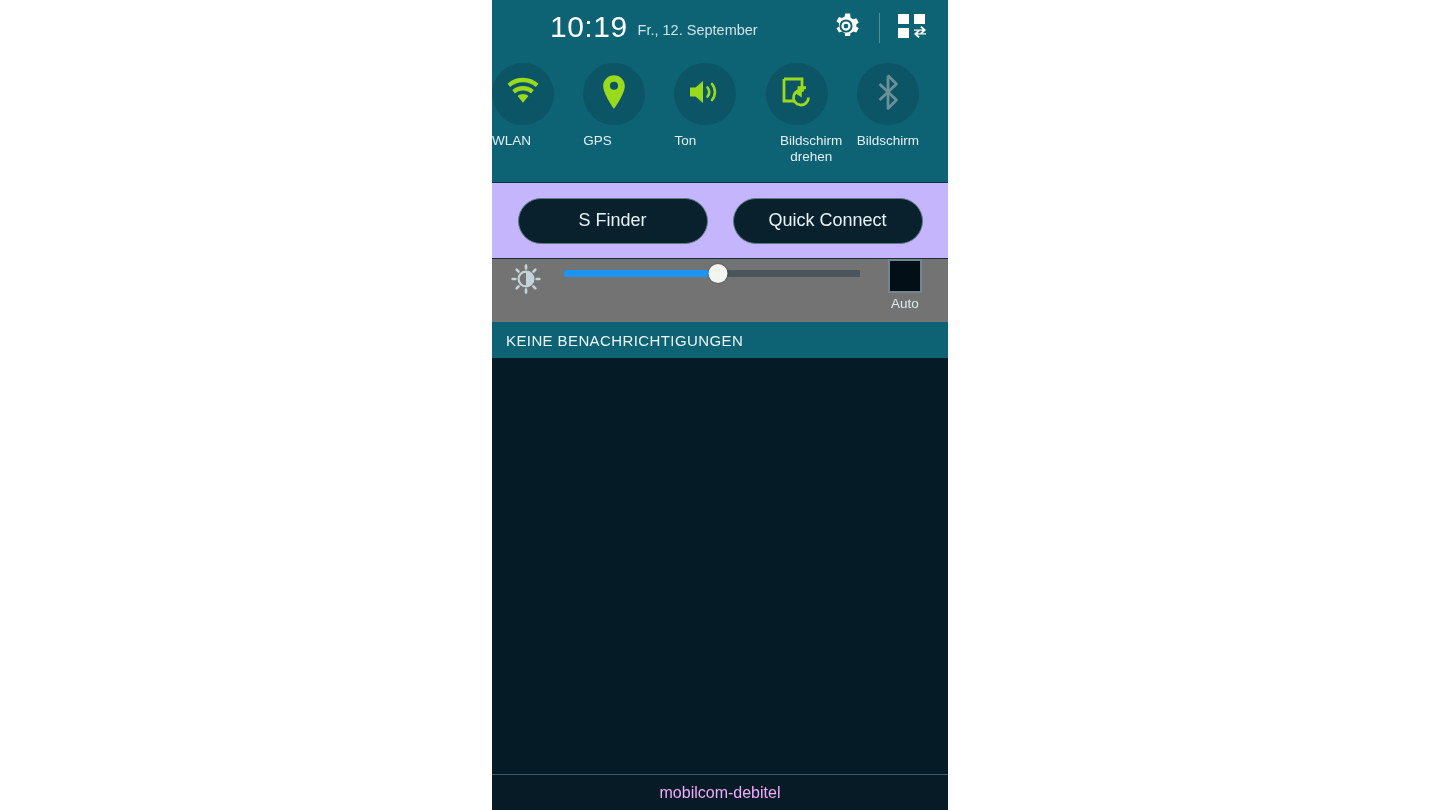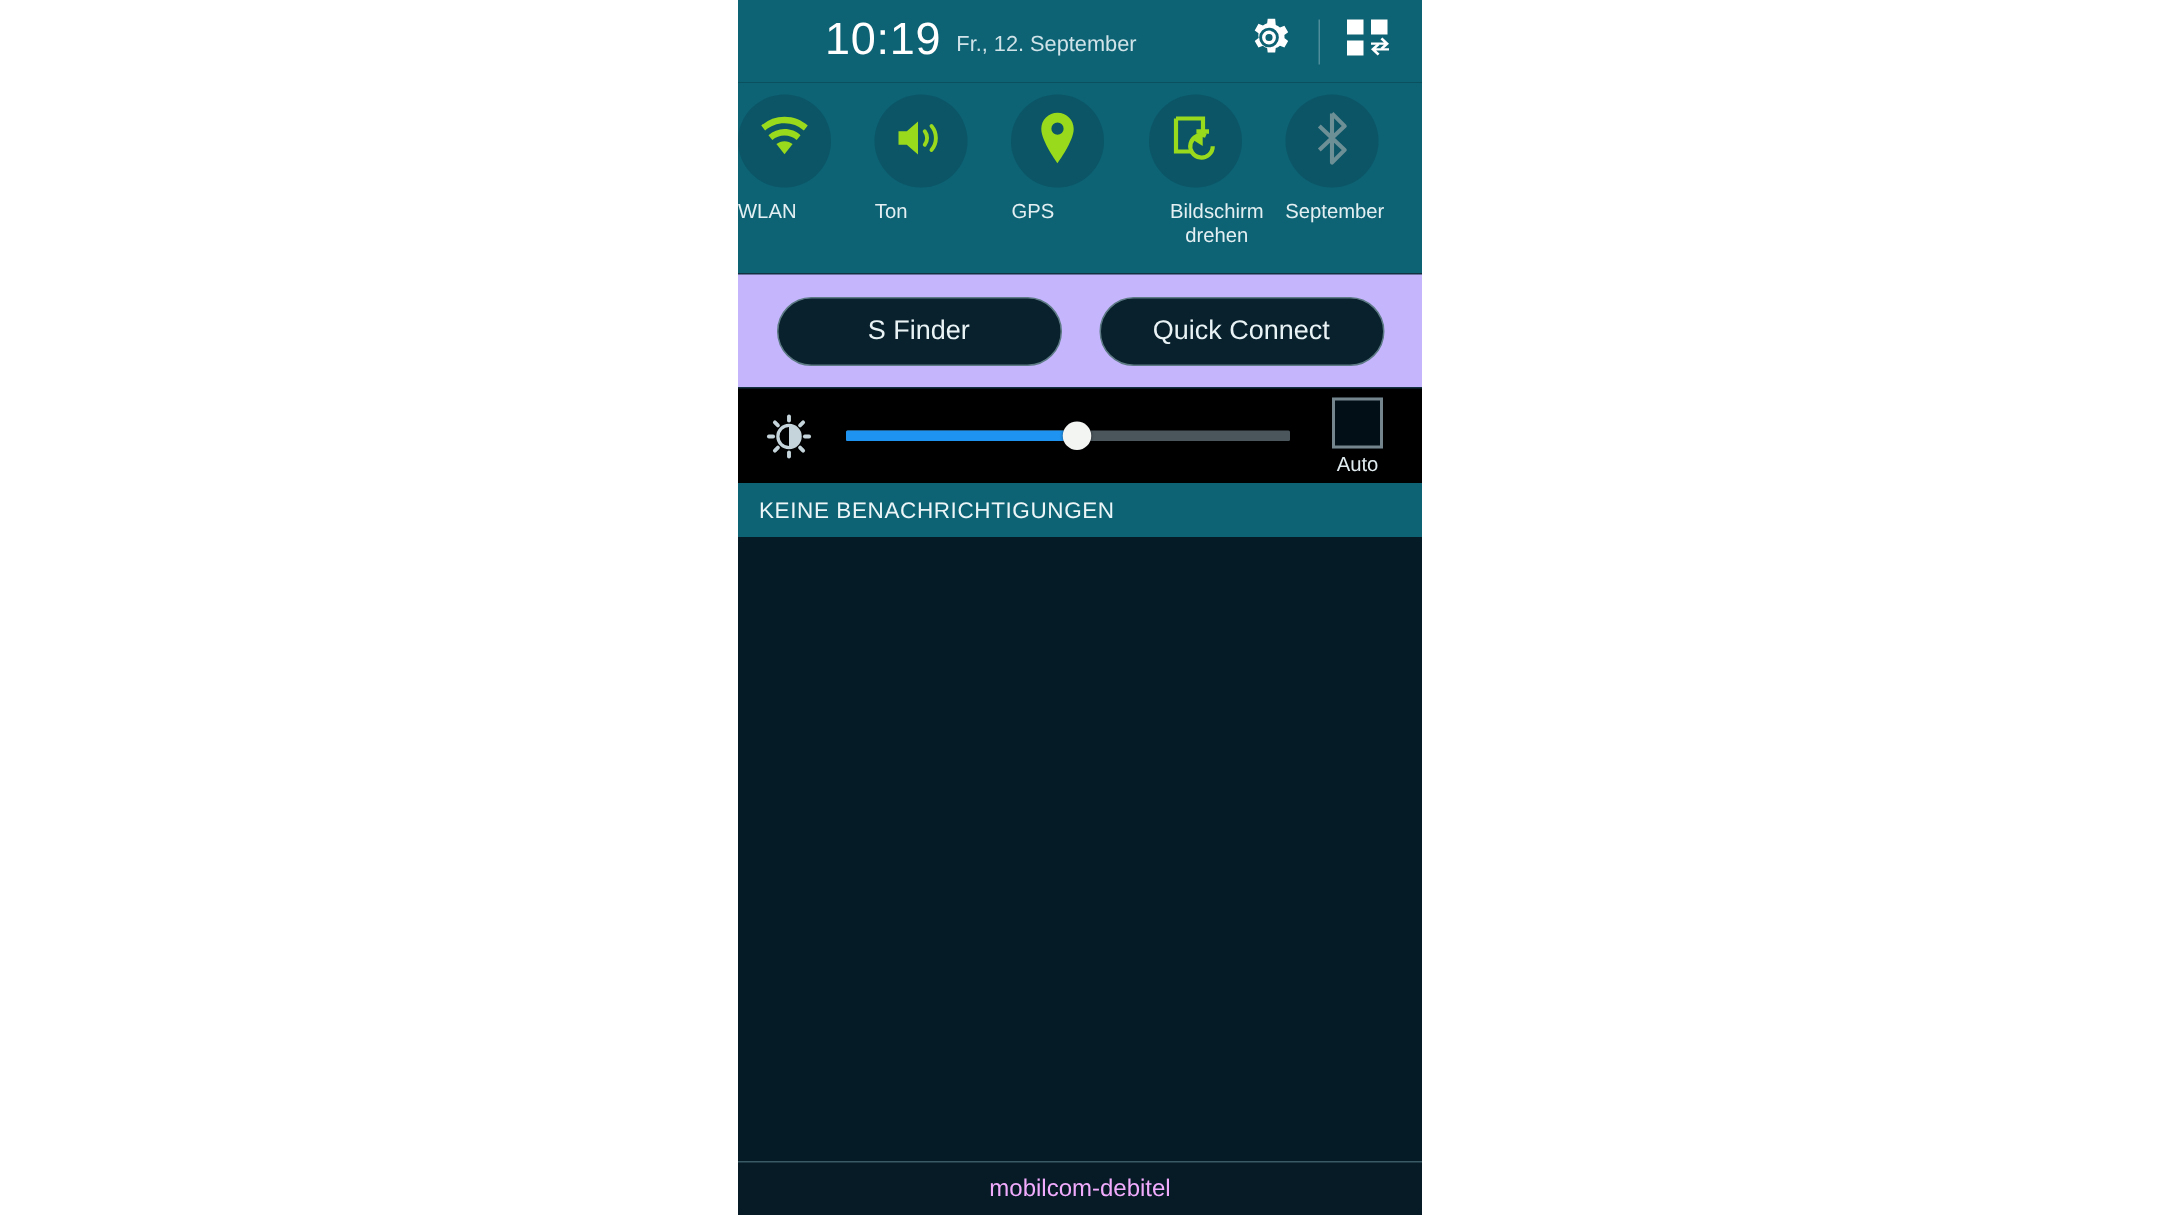--- a/index.html
+++ b/index.html
@@ -136,24 +136,24 @@
     align-items: center;
     justify-content: center;
     background: #08212c;
     box-sizing: border-box;
   }
   .pill.sfinder { width: 190px; }
   .pill.quickconnect { width: 190px; }
 
   
   .brightness-row {
-    background: #000000;
+    background: #737373;
     height: 64px;
     display: flex;
-    align-items: center;
+    align-items: flex-start;
     border-top: 1px solid #123040;
     padding: 0 12px 0 14px;
     box-sizing: border-box;
     position: relative;
   }
   .bright-icon {
     width: 40px;
     height: 40px;
     display: flex;
     align-items: center;
@@ -294,39 +294,39 @@
               <path fill="#9ada1d" d="M18 5.2c-4.9 0-9.4 1.8-12.9 4.8L2.5 6.7A23.3 23.3 0 0 1 18 .8c6 0 11.4 2.2 15.5 5.9l-2.6 3.3A19.4 19.4 0 0 0 18 5.2z"></path>
             </svg>
           </span>
         </div>
         <div class="tg-label">WLAN</div>
       </div>
 
       <div class="toggle">
         <div class="tg-circle">
           <span>
+            <svg width="30" height="36" viewBox="0 0 24 30">
+              <path fill="#9ada1d" d="M12 1C7 1 3 5 3 10c0 6.8 9 19 9 19s9-12.2 9-19c0-5-4-9-9-9zm0 12.2a3.4 3.4 0 1 1 0-6.8 3.4 3.4 0 0 1 0 6.8z"></path>
+            </svg>
+          </span>
+        </div>
+        <div class="tg-label">GPS</div>
+      </div>
+
+      <div class="toggle">
+        <div class="tg-circle">
+          <span>
             <svg width="36" height="32" viewBox="0 0 36 32">
               <path fill="#9ada1d" d="M3 11.5h5.5L16 5v22l-7.5-6.5H3z"></path>
               <path fill="none" stroke="#9ada1d" stroke-width="2.6" stroke-linecap="round" d="M20.5 11.5a7.3 7.3 0 0 1 0 9"></path>
               <path fill="none" stroke="#9ada1d" stroke-width="2.6" stroke-linecap="round" d="M25 8a12.4 12.4 0 0 1 0 16"></path>
             </svg>
           </span>
         </div>
         <div class="tg-label">Ton</div>
-      </div>
-
-      <div class="toggle">
-        <div class="tg-circle">
-          <span>
-            <svg width="30" height="36" viewBox="0 0 24 30">
-              <path fill="#9ada1d" d="M12 1C7 1 3 5 3 10c0 6.8 9 19 9 19s9-12.2 9-19c0-5-4-9-9-9zm0 12.2a3.4 3.4 0 1 1 0-6.8 3.4 3.4 0 0 1 0 6.8z"></path>
-            </svg>
-          </span>
-        </div>
-        <div class="tg-label">GPS</div>
       </div>
 
       <div class="toggle">
         <div class="tg-circle">
           <span>
             <svg width="34" height="34" viewBox="0 0 34 34">
               <path fill="none" stroke="#9ada1d" stroke-width="2.8" d="M4 4h18v10.5M4 4v22h10"></path>
               <path fill="none" stroke="#9ada1d" stroke-width="2.8" d="M28.5 22.5a7.5 7.5 0 1 1-4.6-6.9"></path>
               <path fill="#9ada1d" d="M17.6 11.2h8.4v2.9h-8.4z"></path>
               <path fill="#9ada1d" d="M15.2 18.2l6.6-4.2v8.4z"></path>
@@ -337,21 +337,21 @@
       </div>
 
       <div class="toggle">
         <div class="tg-circle">
           <span>
             <svg width="28" height="36" viewBox="0 0 22 34">
               <path fill="none" stroke="#6d8f96" stroke-width="2.6" stroke-linejoin="round" d="M11 1.5v31l8-8-16-15M11 1.5l8 8-16 15"></path>
             </svg>
           </span>
         </div>
-        <div class="tg-label">September</div>
+        <div class="tg-label">Bildschirm</div>
       </div>
 
     </div>
 
     <div class="finder-row">
       <div class="pill sfinder">S Finder</div>
       <div class="pill quickconnect">Quick Connect</div>
     </div>
 
     <div class="brightness-row">

